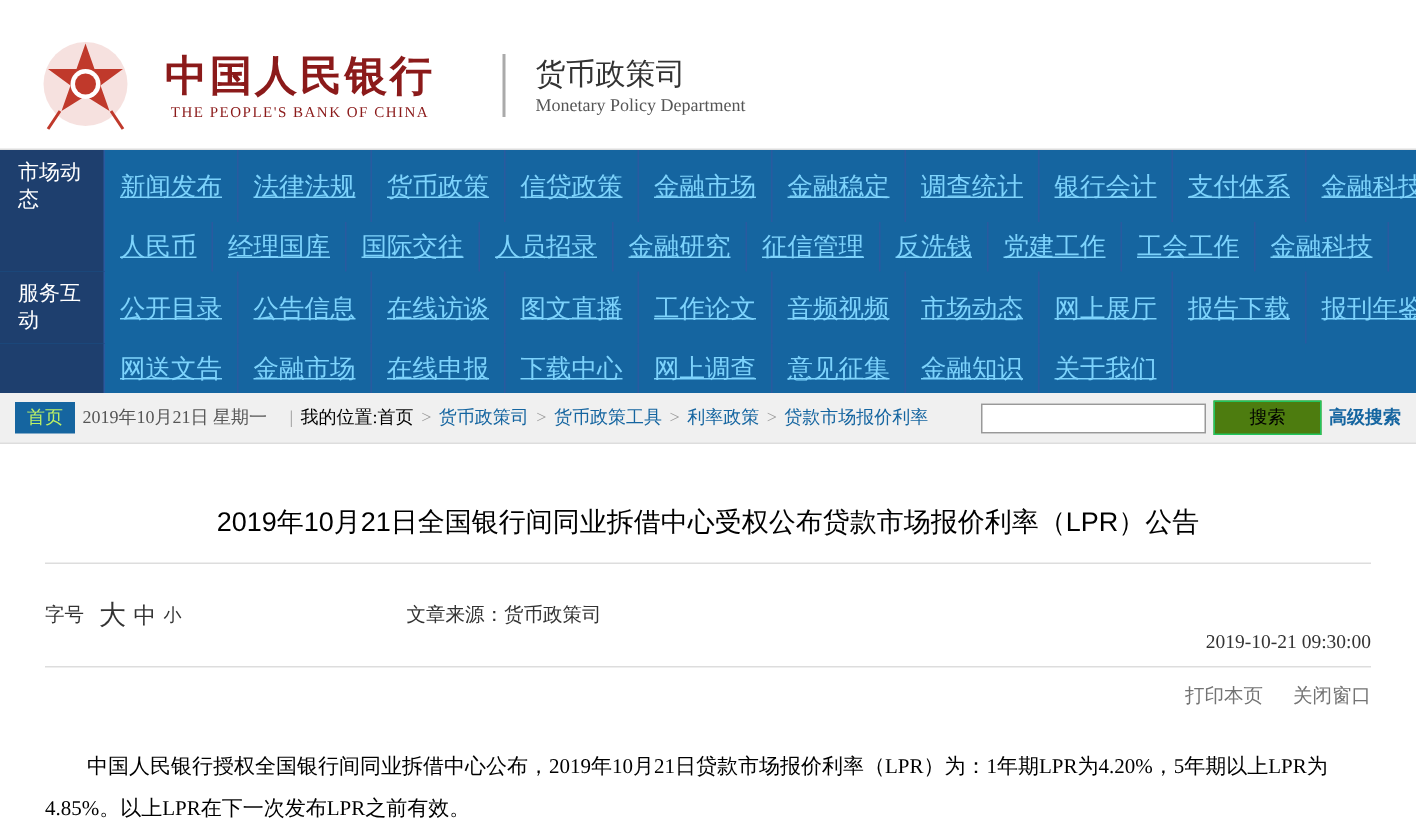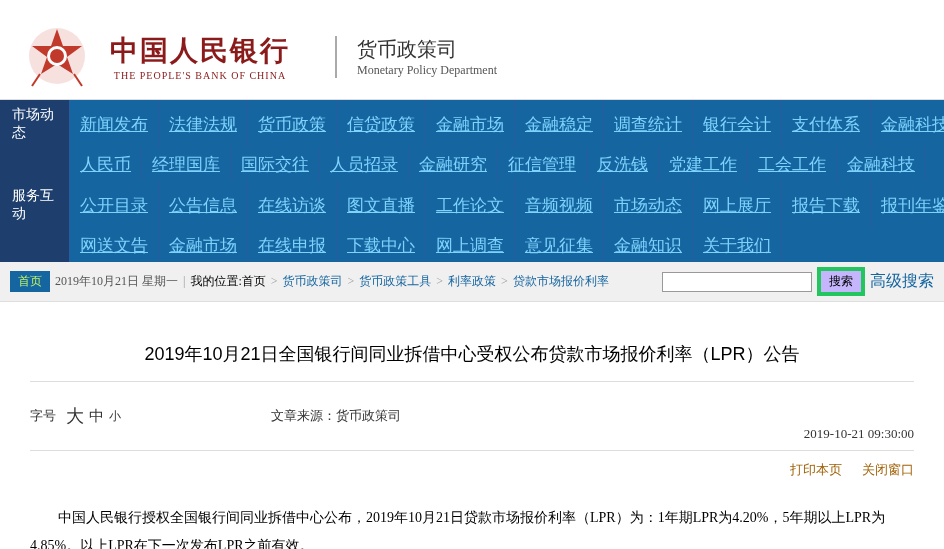--- a/index.html
+++ b/index.html
@@ -18,41 +18,41 @@
     
     .nav-wrapper { background: #1565a0; }
     .nav-row { display: flex; align-items: stretch; }
     .nav-category { background: #1e3f6e; color: #fff; padding: 6px 12px; font-size: 14px; min-width: 70px; display: flex; align-items: center; justify-content: center; font-family: "SimHei", sans-serif; border-right: 1px solid #2a5a9f; }
     .nav-items { display: flex; flex: 1; }
     .nav-item { color: #7dd3fc; padding: 5px 10px; font-size: 17px; display: flex; align-items: center; cursor: pointer; white-space: nowrap; border-right: 1px solid #2a5a9f; text-decoration: underline; }
 
     
     .breadcrumb-bar { background: #f0f0f0; border-bottom: 1px solid #ddd; padding: 5px 10px; display: flex; align-items: center; gap: 5px; font-size: 12px; }
     .breadcrumb-home { background: #1565a0; color: #bef264; padding: 2px 8px; font-size: 12px; cursor: pointer; }
-    .breadcrumb-date { color: #555; }
+    .breadcrumb-date { color: #555; margin-right: 10px; }
     .breadcrumb-sep { color: #999; }
     .breadcrumb-link { color: #1565a0; cursor: pointer; }
     .search-area { margin-left: auto; display: flex; align-items: center; gap: 5px; }
     .search-input { border: 1px solid #999; padding: 2px 5px; width: 150px; font-size: 12px; }
-    .search-btn { background: #c4b5fd; border: 4px solid #22c55e; padding: 2px 8px; cursor: pointer; font-size: 12px; }
-    .advanced-search { color: #1565a0; font-size: 16px; cursor: pointer; }
+    .search-btn { background: #4d7c0f; border: 1px solid #22c55e; padding: 2px 23px; cursor: pointer; font-size: 12px; }
+    .advanced-search { color: #1565a0; font-size: 12px; cursor: pointer; font-weight: bold; }
 
     
     .main-content { padding: 20px 30px; }
     .article-title { text-align: center; font-size: 18px; font-weight: normal; color: #000; margin: 20px 0 15px; font-family: "SimHei", sans-serif; }
     .article-meta { display: flex; align-items: center; border-top: 1px solid #ddd; border-bottom: 1px solid #ddd; padding: 8px 0; margin-bottom: 10px; font-size: 13px; color: #333; }
     .font-size-ctrl { display: flex; align-items: center; gap: 5px; text-align: right; }
     .font-label { margin-right: 5px; }
     .font-large { font-size: 18px; cursor: pointer; color: #333; }
     .font-medium { font-size: 15px; cursor: pointer; color: #333; }
     .font-small { font-size: 12px; cursor: pointer; color: #333; }
     .article-source { margin-left: auto; color: #333; }
     .article-date { margin-left: auto; color: #333; }
     .action-links { display: flex; justify-content: flex-end; gap: 20px; margin: 8px 0; font-size: 13px; }
-    .action-link { color: #a16207; cursor: pointer; text-decoration: none; }
+    .action-link { color: #737373; cursor: pointer; text-decoration: none; }
     .article-body { font-size: 14px; line-height: 2; color: #000; margin: 25px 0; text-indent: 2em; }
     .action-links-bottom { display: flex; justify-content: flex-end; gap: 20px; margin: 15px 0; font-size: 13px; border-top: 1px solid #ddd; padding-top: 10px; }
 
     
     .emblem-svg { width: 75px; height: 65px; }
   </style>
 </head>
 <body>
 
 <div class="header">

